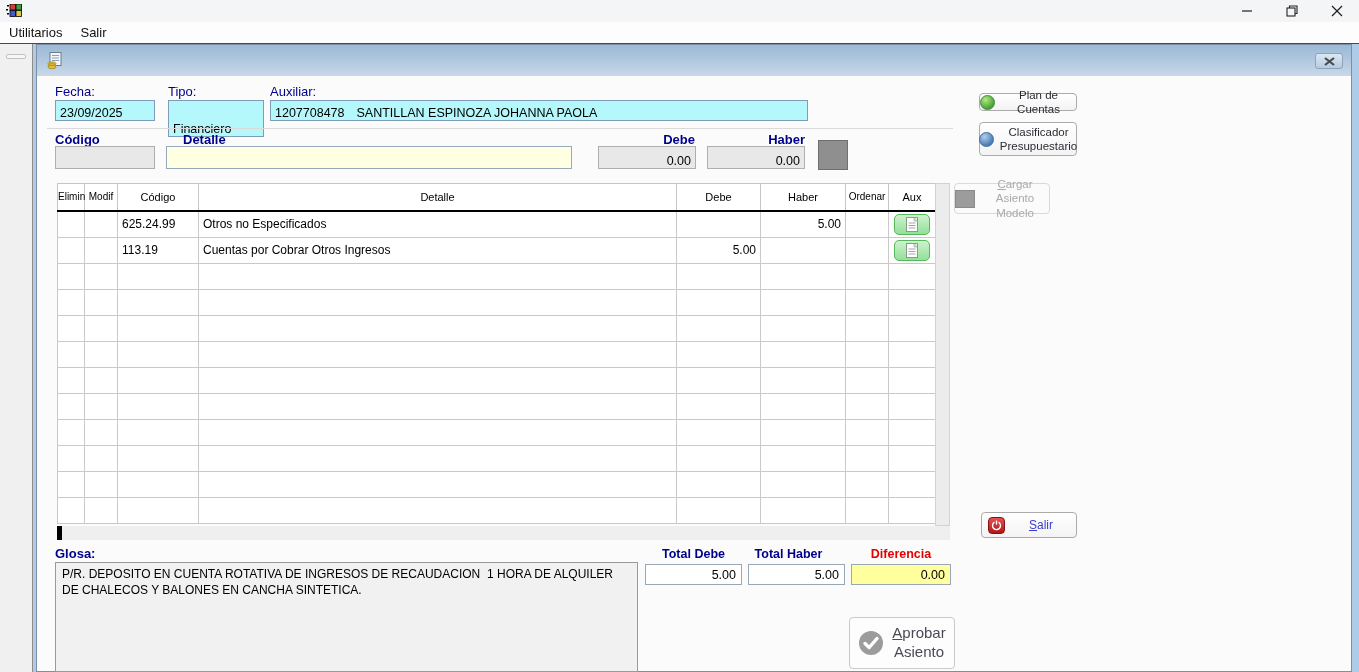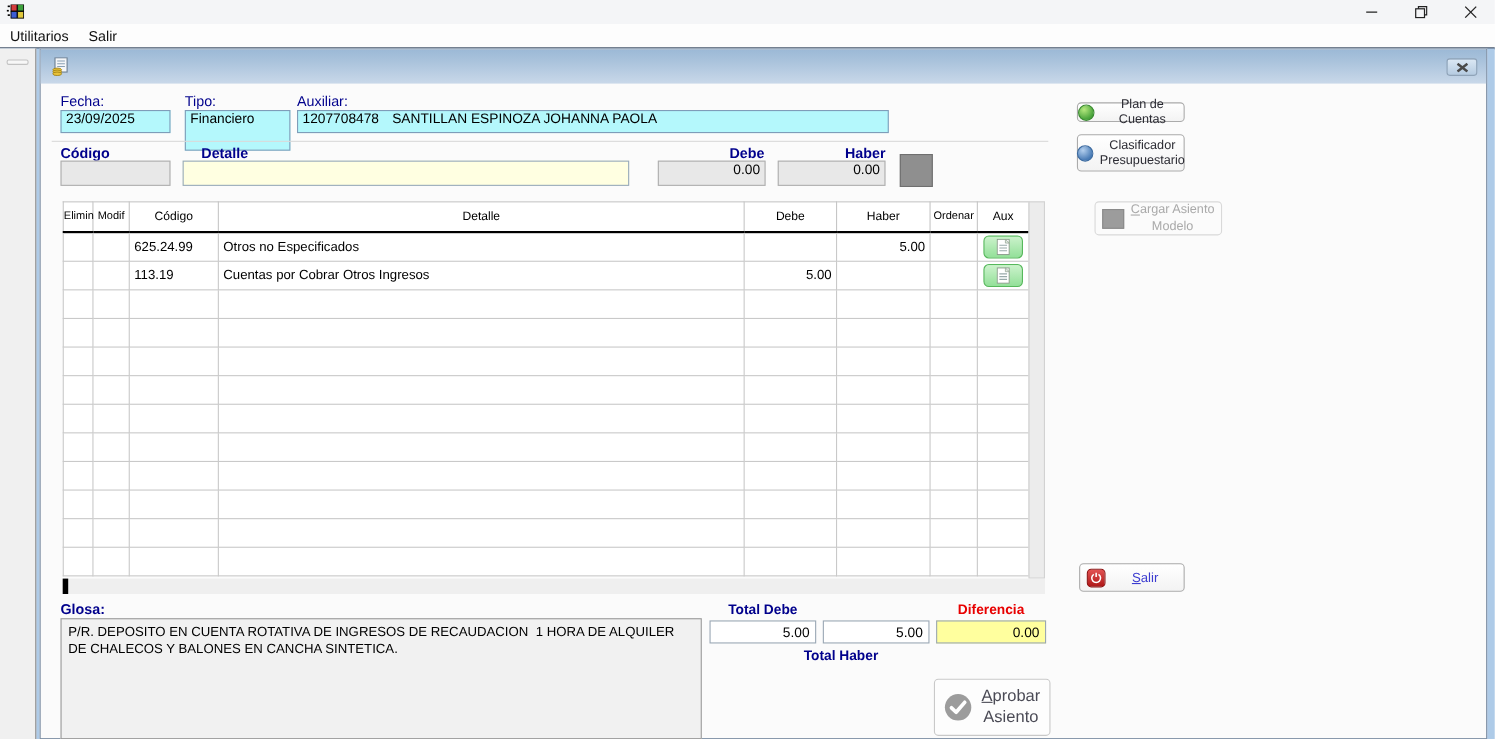--- a/index.html
+++ b/index.html
@@ -28,21 +28,21 @@
       background:linear-gradient(to bottom,#9cb9d6 0%,#aac3dc 35%,#c9d8e9 100%); }
   .doc-icon { position:absolute; left:10px; top:7px; }
   .child-close { position:absolute; right:8px; top:8px; width:28px; height:16px; border:1px solid #8fa3b8; border-radius:3px;
       background:linear-gradient(to bottom,#dbe8f4,#b5cbe1); display:flex; align-items:center; justify-content:center;
       font-size:11px; font-weight:bold; color:#555; }
 
   
   .lbl { position:absolute; font-size:13px; color:#00008c; }
   .lbl-b { position:absolute; font-size:13px; font-weight:bold; color:#00008c; }
   .fld { position:absolute; font-size:12.5px; color:#000; border:1px solid #7f9db9; background:#b4f8fc;
-         display:flex; align-items:flex-start; padding:0 4px; }
+         display:flex; align-items:flex-end; padding:0 4px; }
   .fld-gray { background:#e8e8e8; border-color:#aeaeae; }
   .fld-yellow { background:#ffffe1; border-color:#97aabb; }
   .fld-right { justify-content:flex-end; }
   .gray-square { position:absolute; left:818px; top:140px; width:30px; height:30px; background:#8f8f8f; border:1px solid #6f6f6f; }
   .hline { position:absolute; left:47px; top:128px; width:906px; height:1px; background:#dadada; }
 
   
   .grid-wrap { position:absolute; left:57px; top:183px; }
   table.grid { border-collapse:collapse; table-layout:fixed; width:878px; background:#fff; border:1px solid #9f9f9f; }
   table.grid th { font-size:11px; font-weight:normal; color:#000; height:27px; border:1px solid #c6c6c6; border-bottom:2px solid #000; background:#fff; }
@@ -361,39 +361,39 @@
   </div>
 
   <div class="btn" style="left:979px; top:93px; width:98px; height:18px;">
     <span class="sphere green"></span>
     <span>Plan de Cuentas</span>
   </div>
   <div class="btn" style="left:979px; top:122px; width:98px; height:34px;">
     <span class="sphere blue"></span>
     <span><span>Clasificador</span><br><span>Presupuestario</span></span>
   </div>
-  <div class="btn disabled" style="left:995px; top:183px; width:116px; height:31px;">
+  <div class="btn disabled" style="left:954px; top:183px; width:96px; height:31px;">
     <span class="gray-chip"></span>
     <span><span class="u">C</span><span>argar  Asiento</span><br><span>Modelo</span></span>
   </div>
   <div class="btn" style="left:981px; top:512px; width:96px; height:26px; justify-content:flex-start; padding-left:6px; gap:24px;">
     <span class="power-icon">
       <svg width="11" height="11" viewBox="0 0 11 11">
           <path d="M3.4 2.2 A4 4 0 1 0 7.6 2.2" fill="none" stroke="#fff" stroke-width="1.4"></path>
           <line x1="5.5" y1="0.6" x2="5.5" y2="4.6" stroke="#fff" stroke-width="1.4"></line>
         </svg>
     </span>
     <span class="salir-text"><span class="u">S</span><span>alir</span></span>
   </div>
 
   <span class="lbl-b" style="left:55px; top:546px;">Glosa:</span>
   <div class="glosa-box">P/R. DEPOSITO EN CUENTA ROTATIVA DE INGRESOS DE RECAUDACION  1 HORA DE ALQUILER DE CHALECOS Y BALONES EN CANCHA SINTETICA.</div>
 
   <span class="tot-lbl" style="left:645px; width:97px;">Total Debe</span>
-  <span class="tot-lbl" style="left:716px; width:97px;margin-top:42px;">Total Haber</span>
+  <span class="tot-lbl" style="left:740px; width:97px;">Total Haber</span>
   <span class="tot-lbl red" style="left:851px; width:100px;">Diferencia</span>
 
   <div class="tot-fld" style="left:645px; width:97px;">
     <span>5.00</span>
   </div>
   <div class="tot-fld" style="left:748px; width:97px;">
     <span>5.00</span>
   </div>
   <div class="tot-fld diff" style="left:851px; width:100px;">
     <span>0.00</span>

